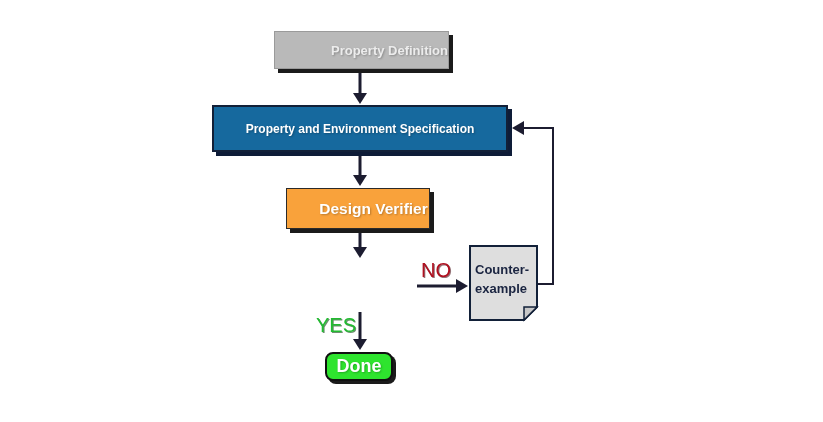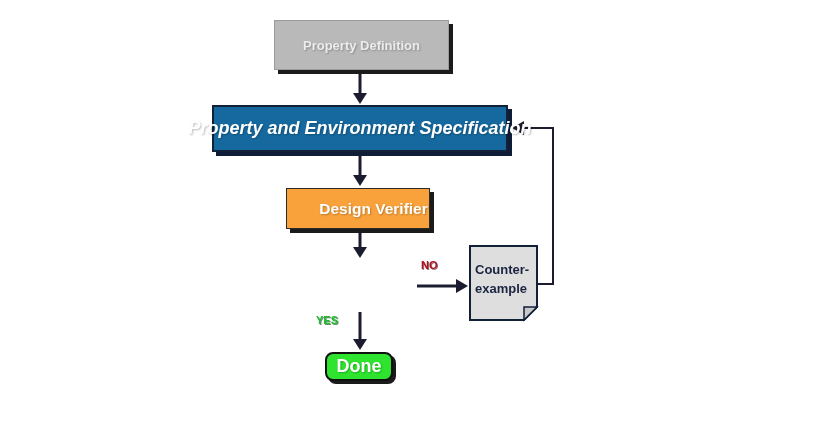--- a/index.html
+++ b/index.html
@@ -30,34 +30,35 @@
   .flow-line--thin{stroke-width:2;}
   .flow-head{fill:var(--arrow);stroke:none;}
   .doc-shape{fill:var(--node-counter-example-bg);stroke:var(--border-dark);stroke-width:2;stroke-linejoin:miter;}
   .doc-fold{fill:var(--node-counter-example-fold);stroke:var(--border-dark);stroke-width:1.5;stroke-linejoin:miter;}
 
   .node{position:absolute;z-index:2;display:flex;align-items:center;justify-content:center;
         box-sizing:border-box;white-space:nowrap;}
   .node-label{font-weight:bold;color:var(--text-light);text-shadow:1px 1px 2px rgba(0,0,0,0.25);}
 
   .node--property-definition{
-    left:274px;top:20px;width:175px;height:50px;
+    left:274px;top:31px;width:175px;height:38px;
     background:var(--node-property-definition-bg);
     border:1px solid var(--node-property-definition-border);
     box-shadow:4px 4px 0 var(--shadow-dark);
+    justify-content:flex-end;
   }
   .node--property-definition .node-label{font-size:13px;color:#ececec;}
 
   .node--spec{
     left:212px;top:105px;width:296px;height:47px;
     background:var(--node-spec-bg);
     border:2px solid var(--border-dark);
     box-shadow:4px 4px 0 #0e1c38;
   }
-  .node--spec .node-label{font-size:18px;font-style:italic;}
+  .node--spec .node-label{font-size:12px;}
 
   .node--design-verifier{
     left:286px;top:188px;width:144px;height:41px;
     background:var(--node-design-verifier-bg);
     border:1px solid #2a2a2a;
     box-shadow:4px 4px 0 var(--shadow-dark);
   }
   .node--design-verifier .node-label{font-size:15.5px;margin-left:31px;}
 
   .node--valid{
@@ -79,21 +80,21 @@
   .doc-line{display:block;}
 
   .node--done{
     left:325px;top:352px;width:68px;height:29px;
     background:var(--node-done-bg);
     border:2px solid #101010;border-radius:8px;
     box-shadow:3px 3px 0 var(--shadow-dark);
   }
   .node--done .node-label{font-size:18px;}
 
-  .edge-label{position:absolute;z-index:3;font-weight:bold;font-size:11px;white-space:nowrap;}
+  .edge-label{position:absolute;z-index:3;font-weight:normal;font-size:20px;white-space:nowrap;}
   .edge-label--no{left:421px;top:259px;color:var(--label-no);text-shadow:1px 1px 0 rgba(60,0,10,0.55);}
   .edge-label--yes{left:316px;top:314px;color:var(--label-yes);text-shadow:1px 1px 0 rgba(10,70,15,0.6);}
 </style>
 </head>
 <body>
 
 <div class="canvas">
 
   <svg class="connector-layer" viewBox="0 0 823 422" xmlns="http://www.w3.org/2000/svg">
 

